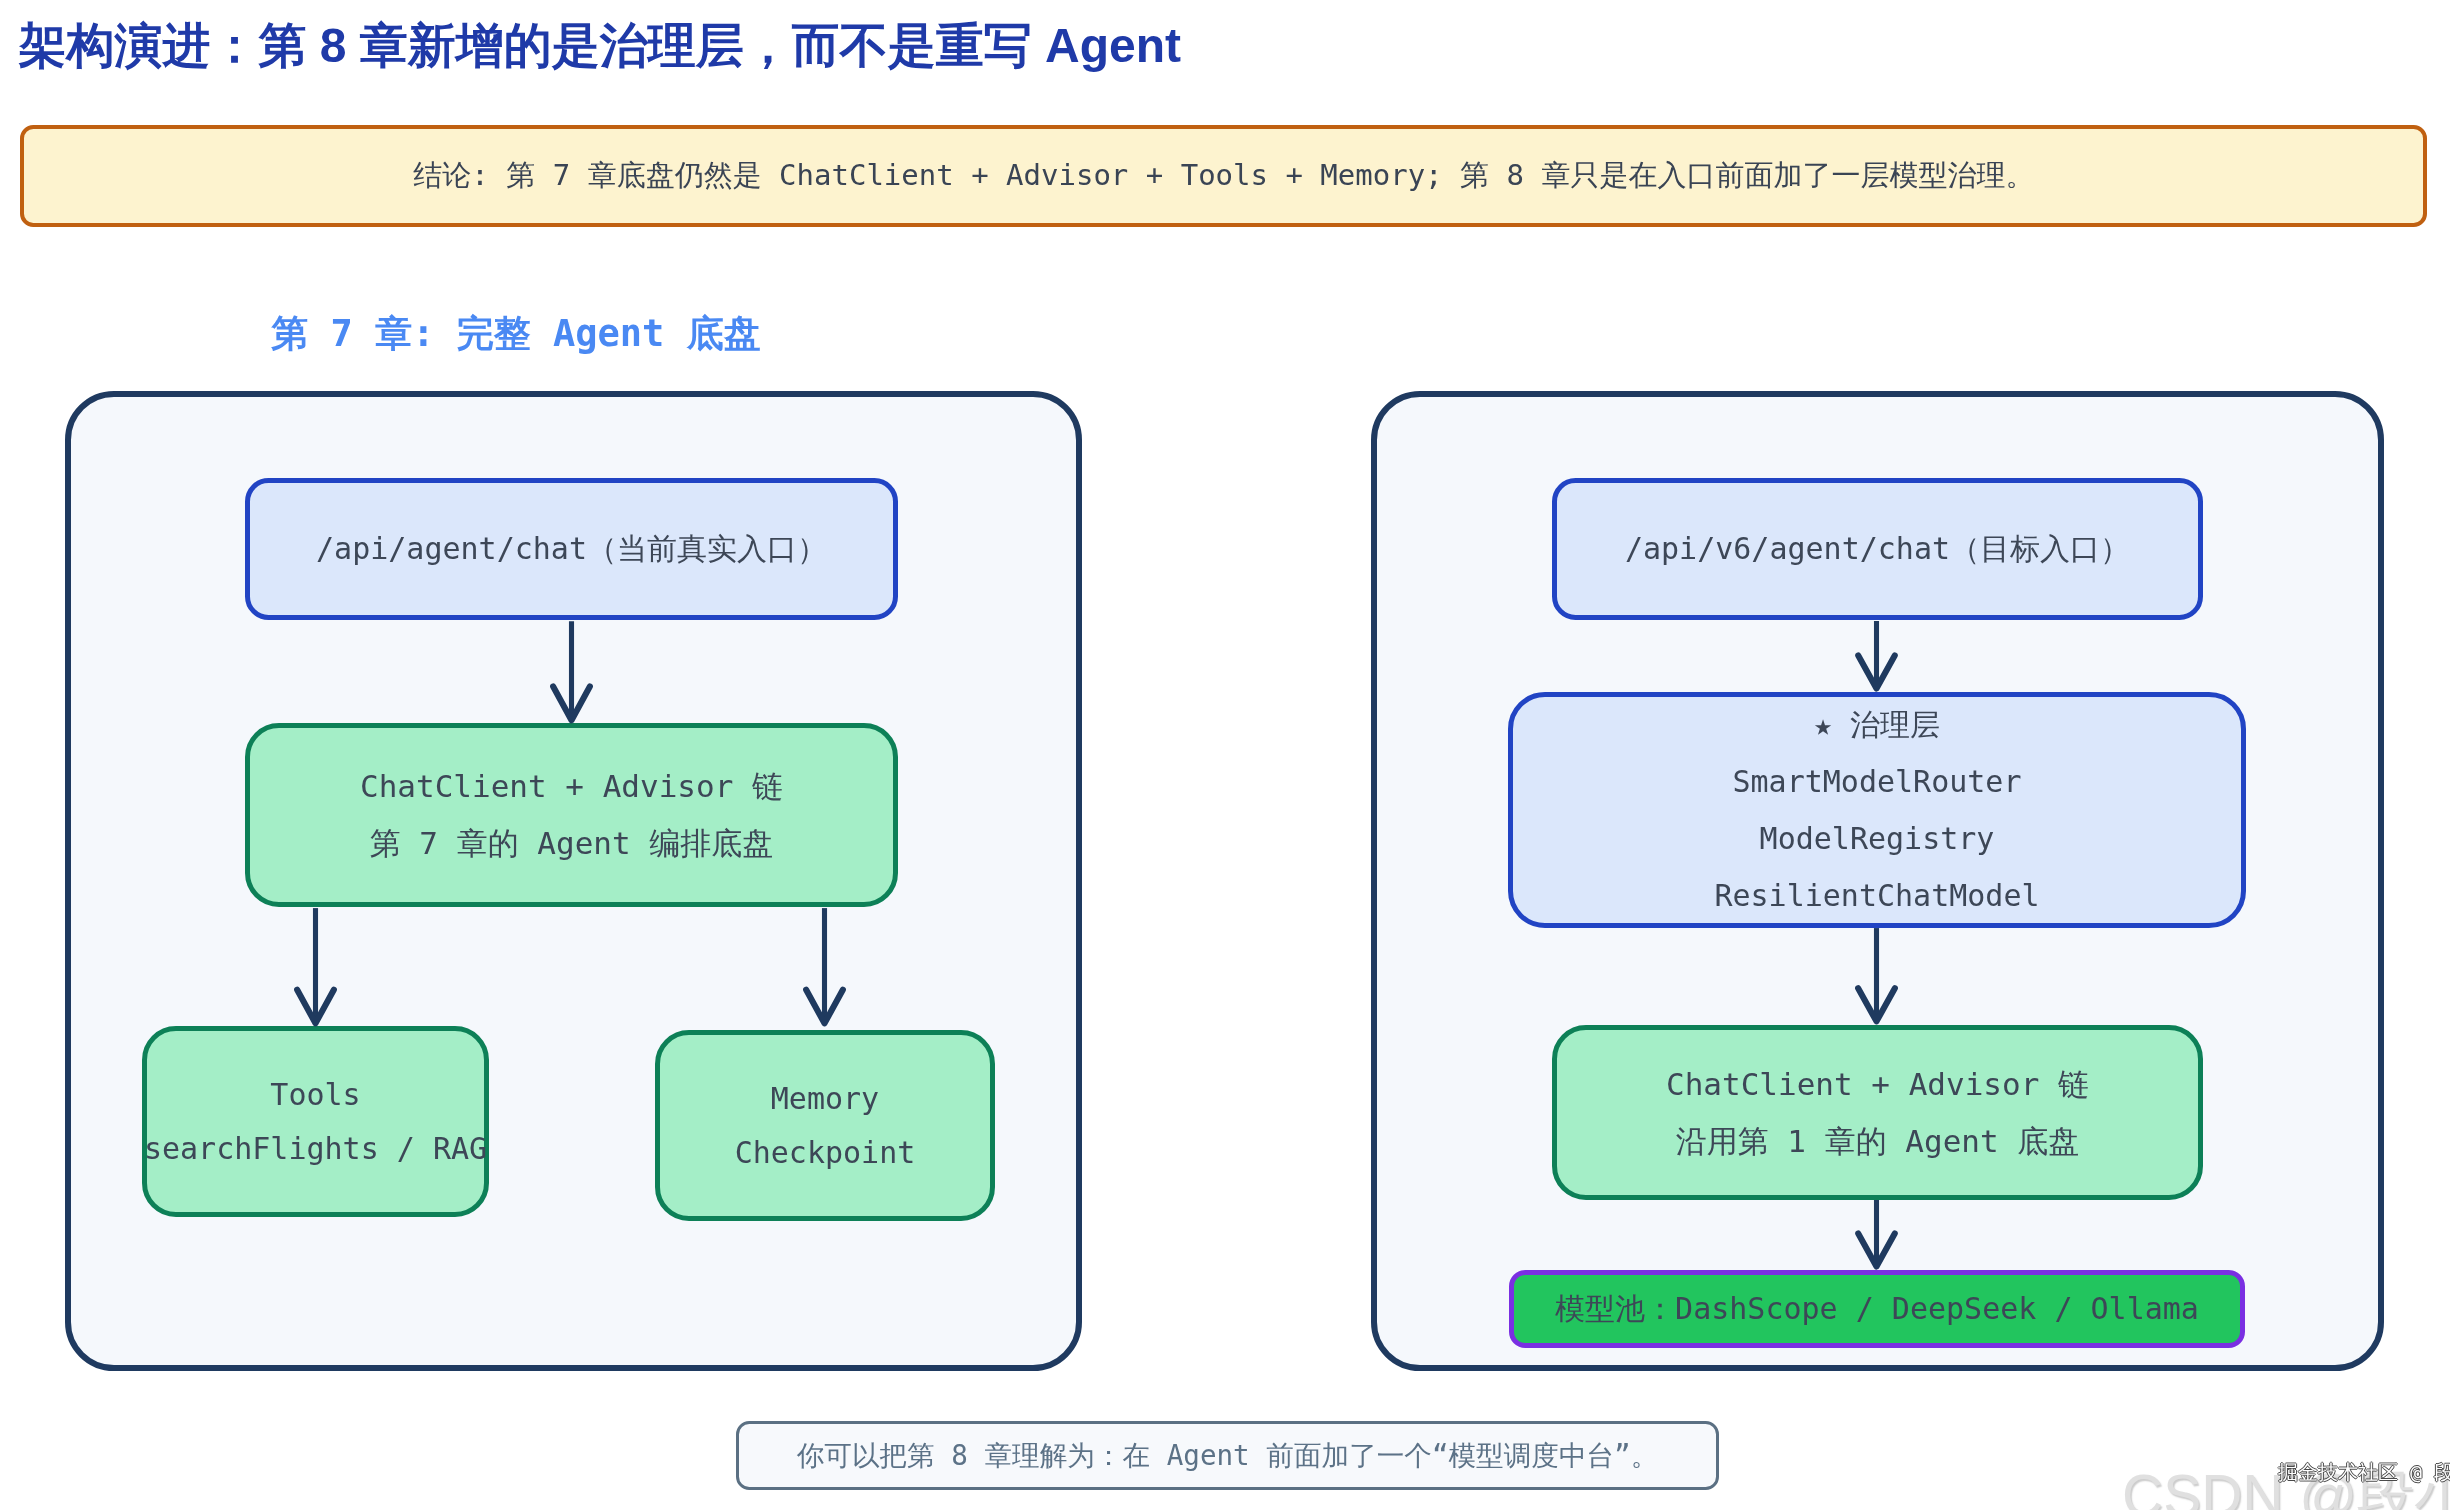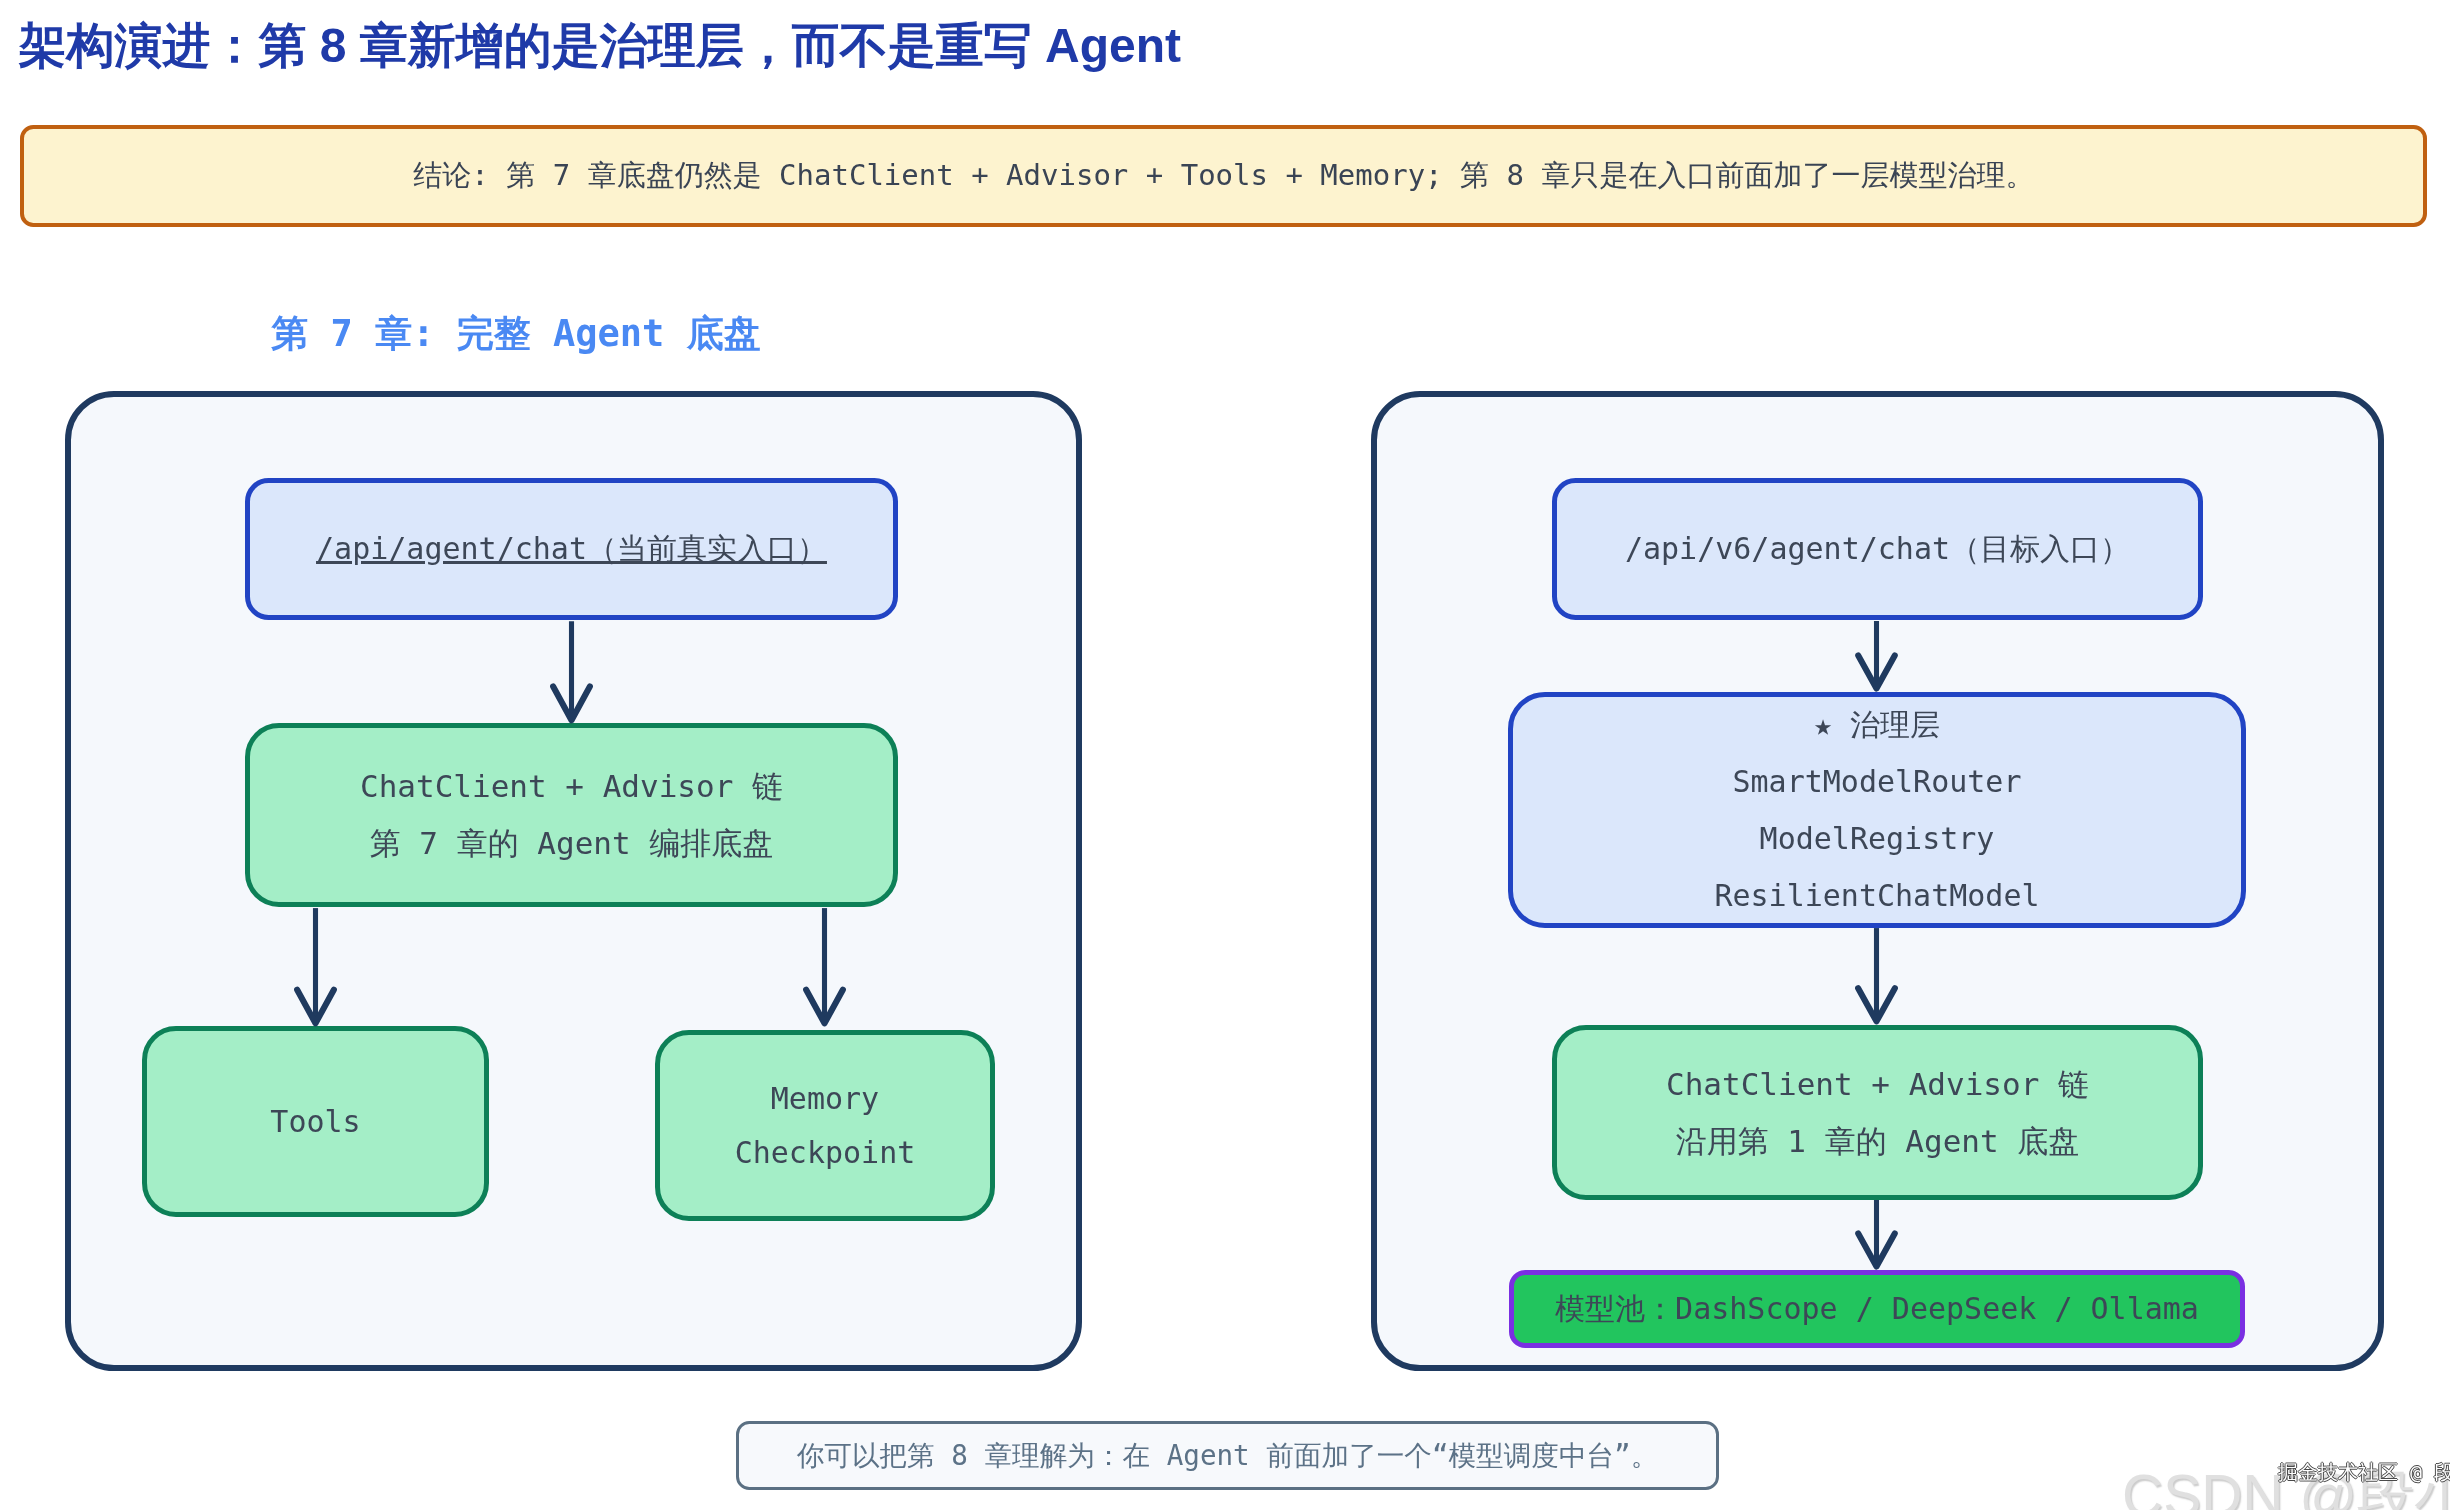--- a/index.html
+++ b/index.html
@@ -37,21 +37,21 @@
   #panel-right{left:1371px;width:1013px;}
   
   .node{
     display:flex;flex-direction:column;align-items:center;justify-content:center;
     text-align:center;color:#3d4757;
   }
   .node .bl{white-space:nowrap;}
   .blue{background:#dbe7fb;border:5.1px solid #2144c4;}
   .green{background:#a4eec7;border:5.6px solid #0d8057;}
   .purple{background:#22c55e;border:5.1px solid #7a2fe2;}
-  #l-entry{left:245px;top:478px;width:653px;height:142px;border-radius:23.5px;font-size:30px;text-decoration:underline;}
+  #l-entry{left:245px;top:478px;width:653px;height:142px;border-radius:23.5px;font-size:30px;}
   #l-core{left:245px;top:723px;width:653px;height:184px;border-radius:34px;font-size:31px;line-height:57px;}
   #l-tools{left:142px;top:1026px;width:347px;height:191px;border-radius:34px;font-size:30px;line-height:54px;}
   #l-memory{left:655px;top:1030px;width:340px;height:191px;border-radius:34px;font-size:30px;line-height:54px;}
   #r-entry{left:1552px;top:478px;width:651px;height:142px;border-radius:23.5px;font-size:30px;}
   #r-gov{left:1508px;top:692px;width:738px;height:236px;border-radius:37px;font-size:30px;line-height:57px;}
   #r-core{left:1552px;top:1025px;width:651px;height:175px;border-radius:34px;font-size:31px;line-height:57px;}
   #r-pool{left:1509px;top:1270px;width:736px;height:78px;border-radius:16.3px;font-size:30px;}
   .arrow{position:absolute;}
   
   #footer-note{
@@ -91,20 +91,21 @@
     <div class="bl">/api/agent/chat（当前真实入口）</div>
   </div>
 
   <div class="abs node green" id="l-core">
     <div class="bl">ChatClient + Advisor 链</div>
     <div class="bl">第 7 章的 Agent 编排底盘</div>
   </div>
 
   <div class="abs node green" id="l-tools">
     <div class="bl">Tools</div>
+    <div class="bl">searchFlights / RAG</div>
   </div>
 
   <div class="abs node green" id="l-memory">
     <div class="bl">Memory</div>
     <div class="bl">Checkpoint</div>
   </div>
 
   <div class="abs node blue" id="r-entry">
     <div class="bl">/api/v6/agent/chat（目标入口）</div>
   </div>

